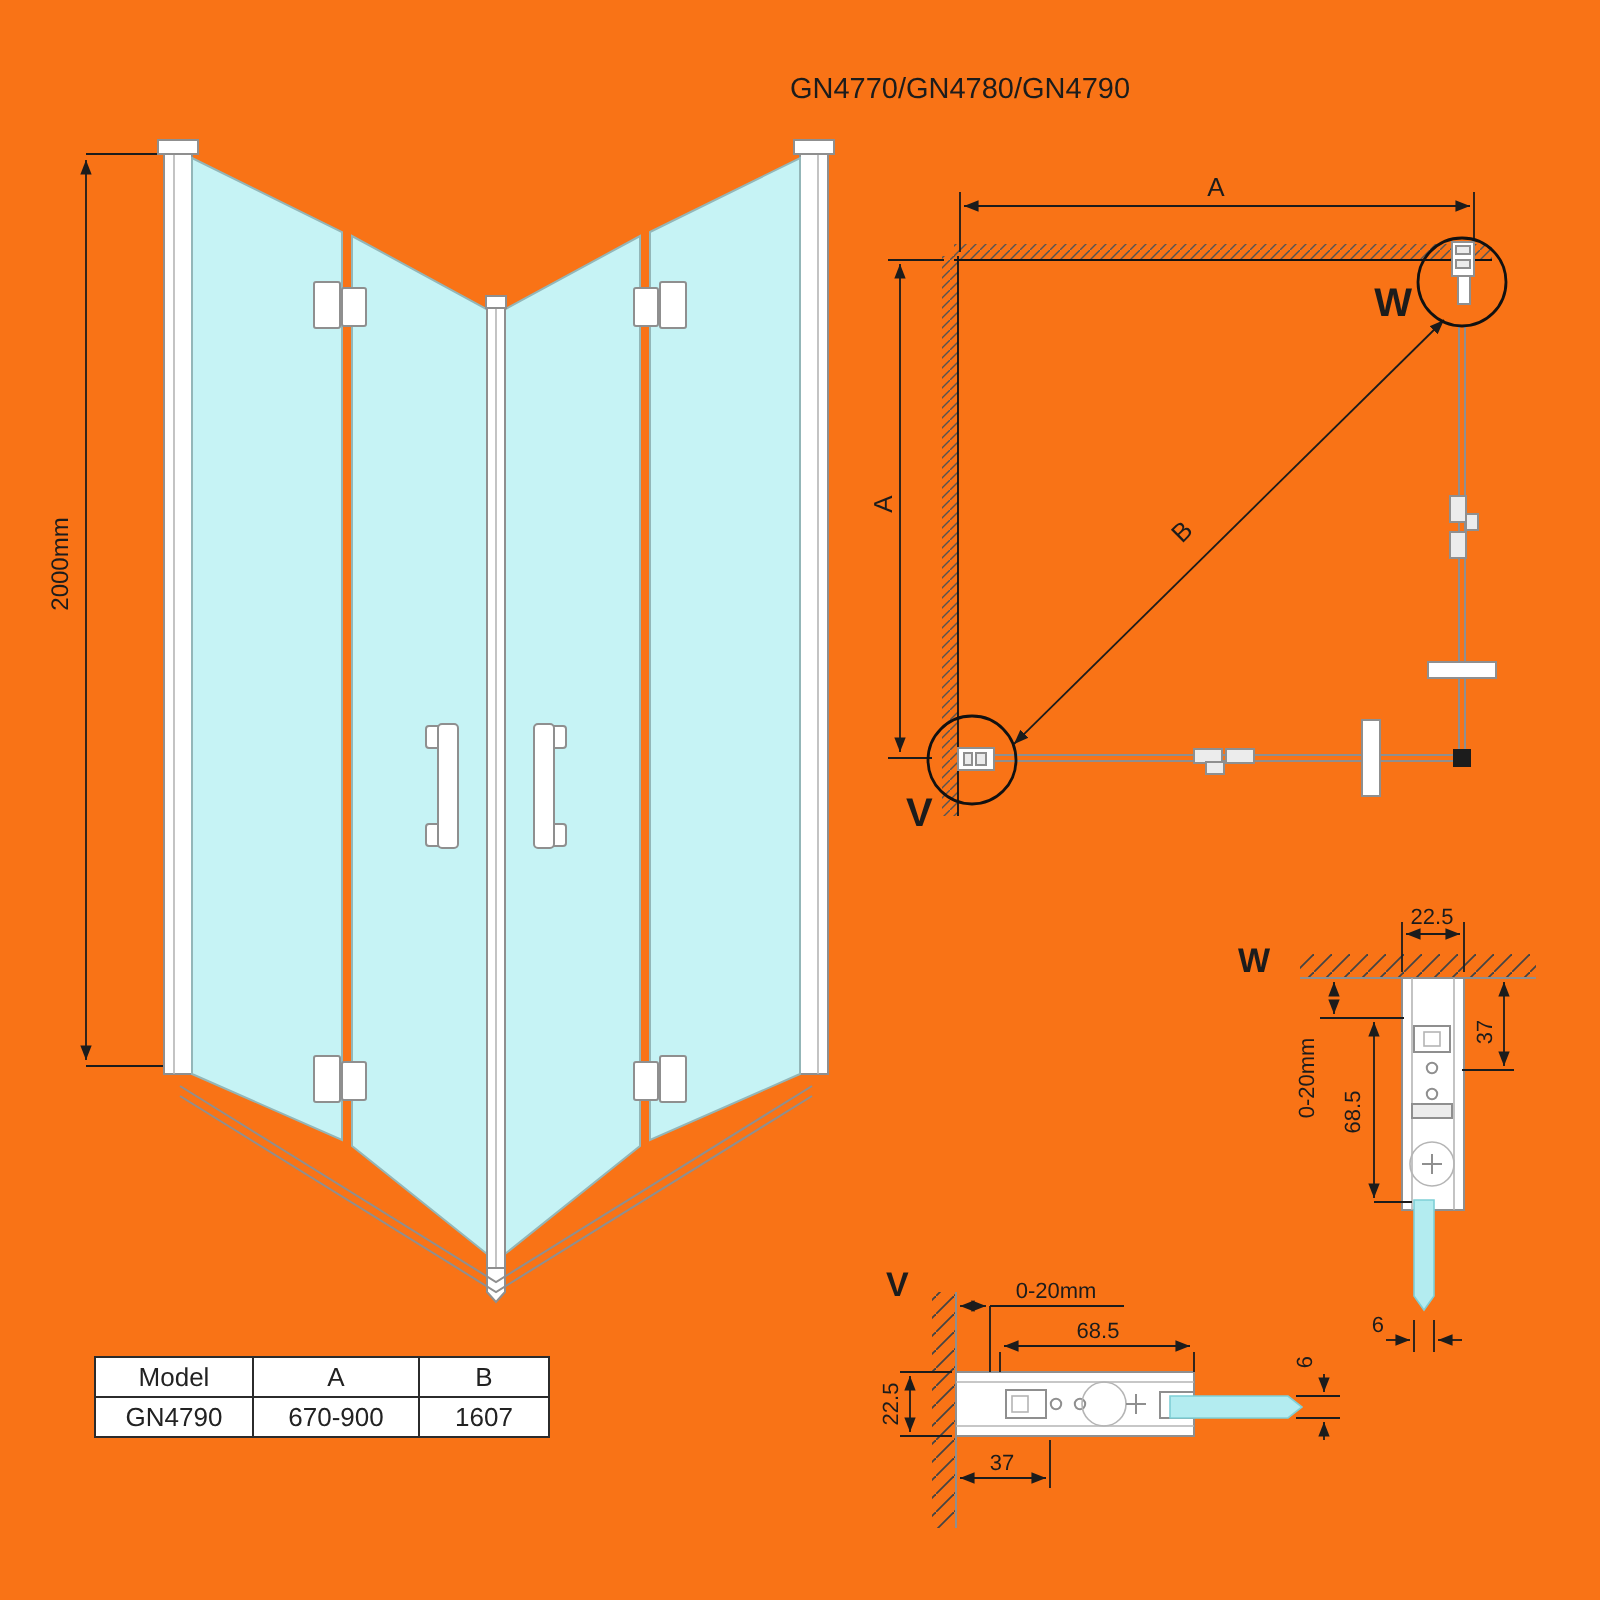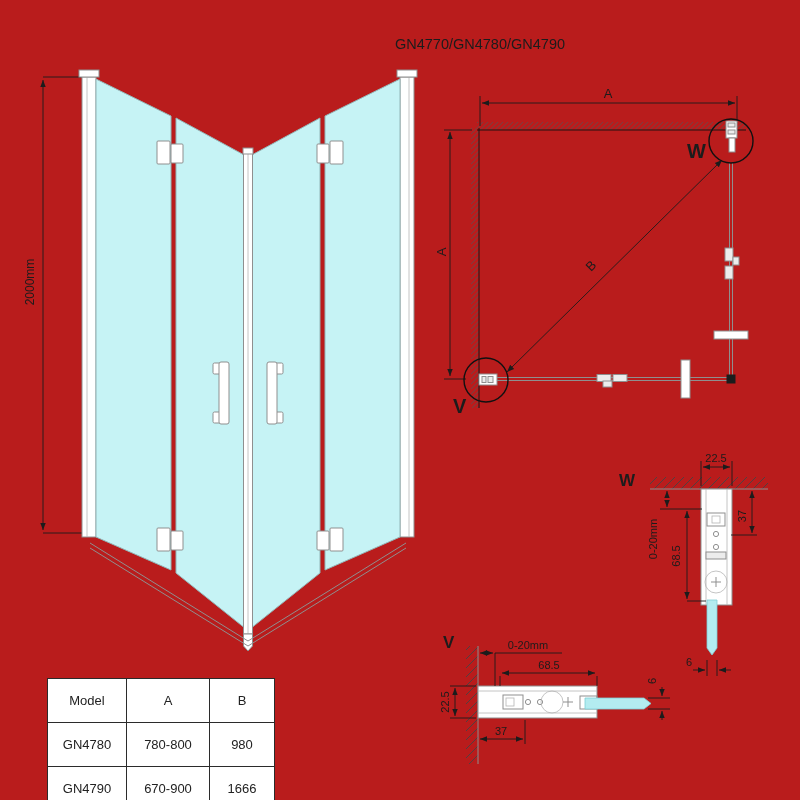--- a/index.html
+++ b/index.html
@@ -1,31 +1,31 @@
 <!DOCTYPE html>
 <html><head>
 <meta charset="utf-8">
 <style>
   html,body{margin:0;padding:0;background:#fff;}
-  #page{position:relative;width:800px;height:800px;background:#b91c1c;overflow:hidden;
+  #page{position:relative;width:800px;height:800px;background:#f97316;overflow:hidden;
         font-family:"Liberation Sans",sans-serif;}
   svg text{fill:#1c1c1c;font-family:"Liberation Sans",sans-serif;}
   .dim{stroke:#1c1c1c;stroke-width:0.9;fill:none;}
   .thin{stroke:#8f8f8f;stroke-width:1;fill:none;}
   .thin2{stroke:#b5b5b5;stroke-width:0.8;fill:none;}
   .prof{stroke:#8f8f8f;stroke-width:1;fill:#ffffff;}
   .profe{stroke:#8f8f8f;stroke-width:1;fill:#ececec;}
   .blk{stroke:#111;fill:none;}
   .lbl{font-size:11px;}
   .lblA{font-size:13px;}
   .big{font-size:20px;font-weight:bold;}
   .med{font-size:17px;font-weight:bold;}
   #spec-table{position:absolute;left:47px;top:678px;border-collapse:collapse;}
   #spec-table td,#spec-table th{border:1px solid #2b2b2b;font-size:13px;font-weight:normal;
-        color:#222;text-align:center;padding:12px 6px;height:19px;background:#fff;}
+        color:#222;text-align:center;padding:0 6px;height:19px;background:#fff;}
   #spec-table .c-model{width:66px;} #spec-table .c-a{width:70px;} #spec-table .c-b{width:52px;}
 </style>
 </head>
 <body>
 
 <div id="page">
 
 <svg width="800" height="800" viewBox="0 0 800 800">
   <defs>
     <marker id="mA" viewBox="0 0 10 10" refX="9" refY="5" markerWidth="9" markerHeight="9" orient="auto-start-reverse">
@@ -267,25 +267,20 @@
 
 
 <table id="spec-table">
   <tbody>
     <tr>
       <th class="c-model">Model</th>
       <th class="c-a">A</th>
       <th class="c-b">B</th>
     </tr>
     <tr>
-      <td>GN4780</td>
-      <td>780-800</td>
-      <td>980</td>
-    </tr>
-    <tr>
       <td>GN4790</td>
       <td>670-900</td>
-      <td>1666</td>
+      <td>1607</td>
     </tr>
   </tbody>
 </table>
 
 </div>
 
 </body></html>

